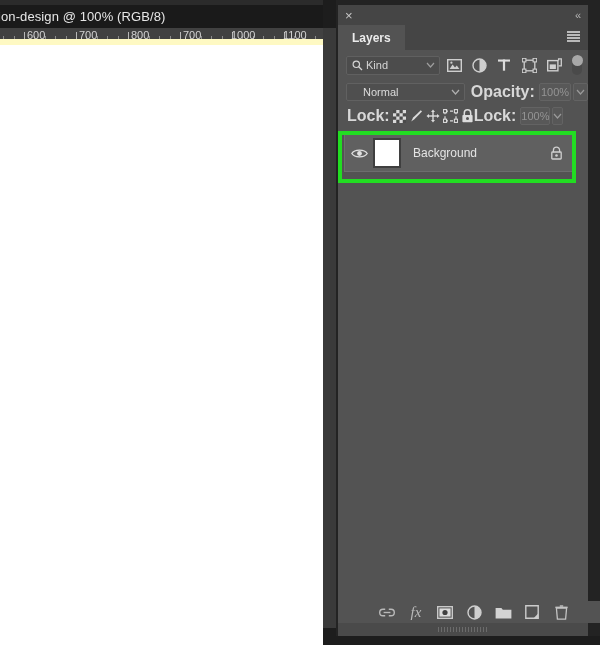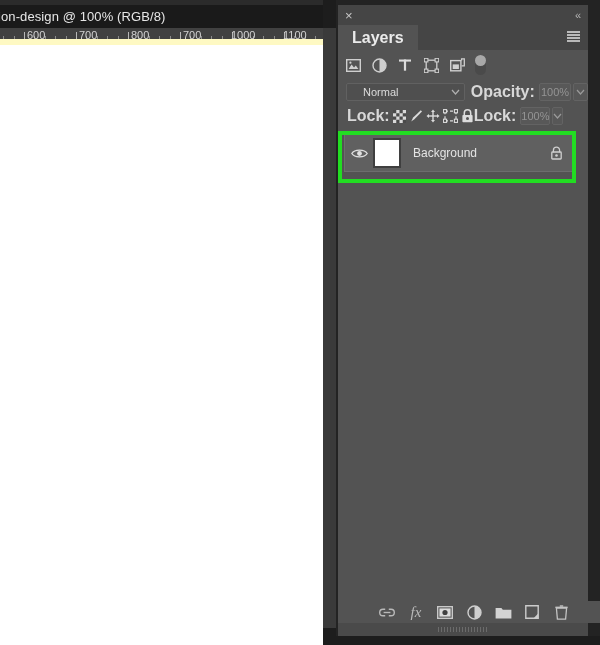--- a/index.html
+++ b/index.html
@@ -74,21 +74,21 @@
     cursor: pointer; user-select: none;
   }
   #tabstrip {
     position: absolute; left: 2px; top: 25px; width: 250px; height: 25px;
     background: #454545;
   }
   #tab-layers {
     position: absolute; left: 0; top: 0; height: 25px;
     padding: 0 14px;
     background: #535353;
-    color: #ebebeb; font-size: 16px; font-weight: bold;
+    color: #ebebeb; font-size: 12px; font-weight: bold;
     display: flex; align-items: center;
     cursor: pointer;
   }
   #panel-menu-icon {
     position: absolute; right: 8px; top: 6px;
     width: 13px; height: 11px;
     display: flex; flex-direction: column; justify-content: space-between;
     cursor: pointer;
   }
   #panel-menu-icon i { display: block; height: 2px; background: #b9b9b9; }
@@ -320,20 +320,34 @@
         <i></i>
           <i></i>
           <i></i>
           <i></i>
       </div>
     </div>
 
     <div id="panel-body">
 
       <div id="filter-row">
+        <div id="kind-select">
+          <span class="mag">
+            <svg width="11" height="11" viewBox="0 0 11 11">
+              <circle cx="4.3" cy="4.3" r="3.2" fill="none" stroke="#d4d4d4" stroke-width="1.2"></circle>
+              <line x1="6.7" y1="6.7" x2="10" y2="10" stroke="#d4d4d4" stroke-width="1.3"></line>
+            </svg>
+          </span>
+          <span id="kind-label">Kind</span>
+          <span class="chev">
+            <svg width="9" height="6" viewBox="0 0 9 6">
+                <path d="M1 1 L4.5 5 L8 1" fill="none" stroke="#9d9d9d" stroke-width="1.2"></path>
+              </svg>
+          </span>
+        </div>
 
         <div class="fbtn">
           <svg width="15" height="13" viewBox="0 0 15 13">
             <rect x="0.7" y="0.7" width="13.6" height="11.6" fill="none" stroke="#cfcfcf" stroke-width="1.4"></rect>
             <path d="M2.6 10 L5.6 5.6 L8 8.4 L9.8 6.6 L12.4 10 Z" fill="#cfcfcf"></path>
             <circle cx="4.4" cy="3.7" r="1.1" fill="#cfcfcf"></circle>
           </svg>
         </div>
 
         <div class="fbtn">

